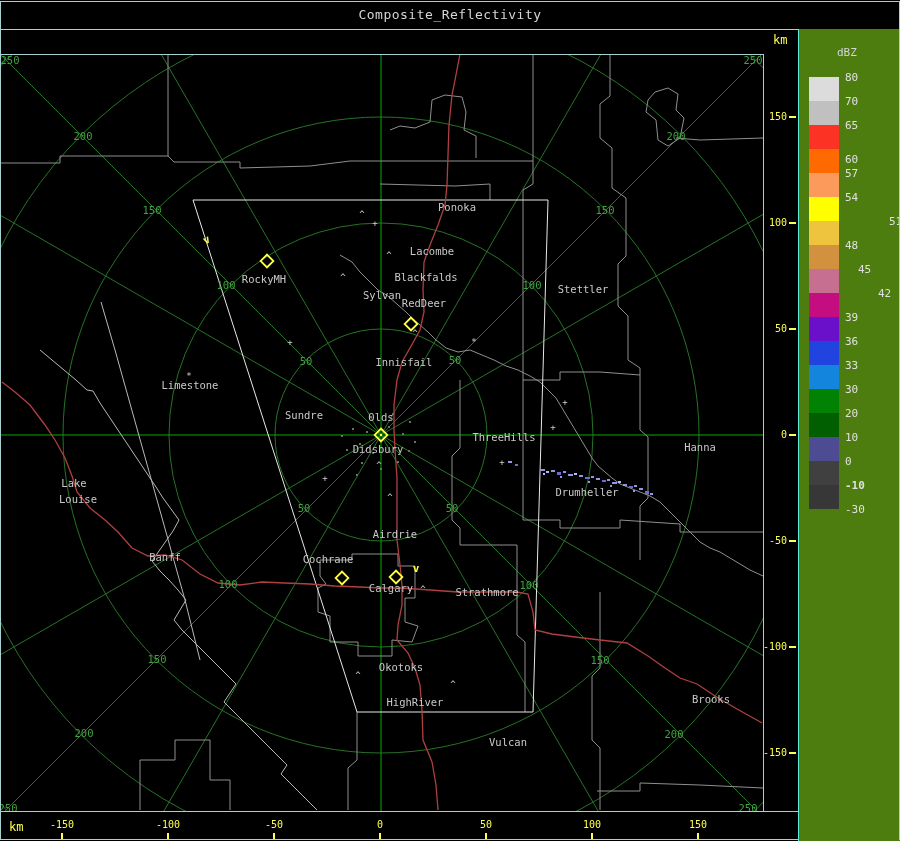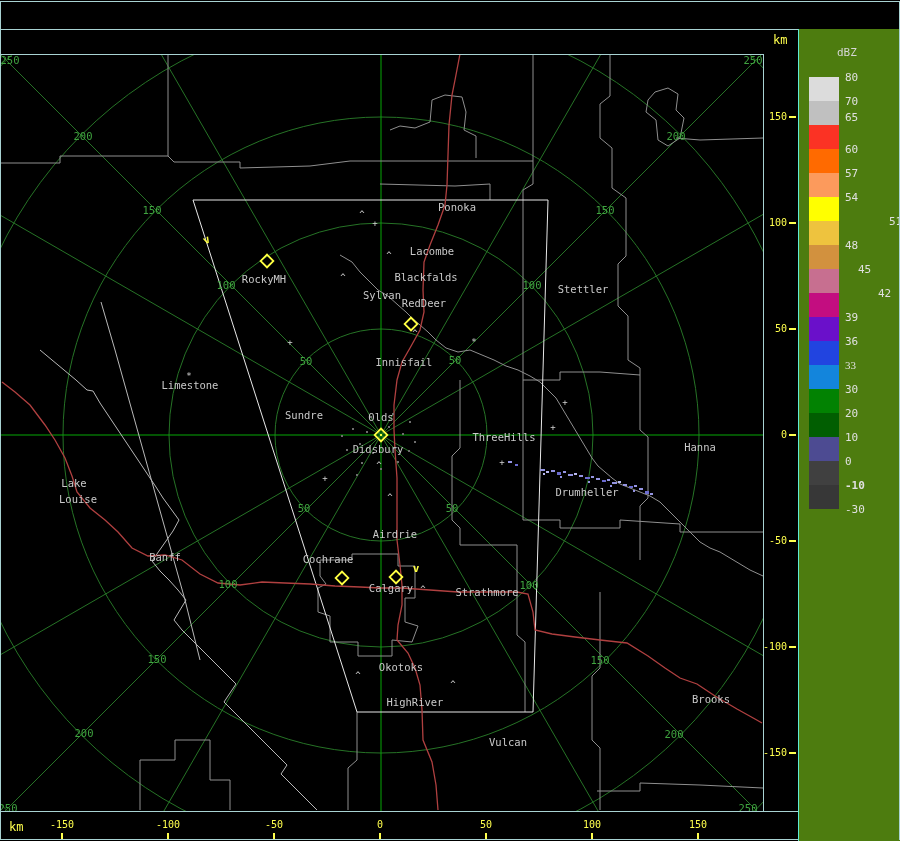--- a/index.html
+++ b/index.html
@@ -23,20 +23,23 @@
   .panel{position:absolute;left:798px;top:29px;width:102px;height:812px;background:#4d7c0f;border-left:1px solid #5eead4;}
   .dbz{position:absolute;left:38px;top:17px;color:#d6d6d6;font-size:11px;}
   .swatch{position:absolute;left:10px;width:30px;height:24px;}
   .cb-label{position:absolute;left:46px;width:46px;color:#e0e0e0;font-size:11px;}
 </style>
 </head>
 <body>
 <div class="screen">
 
   <div class="cyan-h" style="left:0;top:1px;width:900px;"></div>
+  <div class="titlebar">
+    <div class="title">Composite_Reflectivity</div>
+  </div>
   <div class="cyan-h" style="left:0;top:29px;width:900px;"></div>
   <div class="km-top">km</div>
 
   <div class="map">
     <svg id="mapsvg" width="763" height="758" viewBox="0 54 763 758" xmlns="http://www.w3.org/2000/svg">
         <defs>
           <clipPath id="mapclip">
             <rect x="0" y="54" width="763" height="758"></rect>
           </clipPath>
         </defs>
@@ -244,41 +247,41 @@
     </div>
   <div class="cyan-h" style="left:0;top:839px;width:900px;"></div>
 
   <div class="panel" id="panel">
     <div class="dbz">dBZ</div>
   <div class="swatch" style="top: 48px; background: rgb(220, 220, 220);"></div>
       <div class="cb-label" style="top: 42px;">80</div>
       <div class="swatch" style="top: 72px; background: rgb(192, 192, 192);"></div>
       <div class="cb-label" style="top: 66px;">70</div>
       <div class="swatch" style="top: 96px; background: rgb(251, 50, 36);"></div>
-      <div class="cb-label" style="top: 82px;">65</div>
+      <div class="cb-label" style="top: 90px;">65</div>
       <div class="swatch" style="top: 120px; background: rgb(255, 106, 0);"></div>
-      <div class="cb-label" style="top: 114px;">60</div>
+      <div class="cb-label" style="top: 124px;">60</div>
       <div class="swatch" style="top: 144px; background: rgb(252, 154, 92);"></div>
       <div class="cb-label" style="top: 138px;">57</div>
       <div class="swatch" style="top: 168px; background: rgb(255, 255, 0);"></div>
       <div class="cb-label" style="top: 162px;">54</div>
       <div class="swatch" style="top: 192px; background: rgb(238, 195, 62);"></div>
       <div class="cb-label" style="top: 186px; margin-left: 44px;">51</div>
       <div class="swatch" style="top: 216px; background: rgb(210, 145, 62);"></div>
       <div class="cb-label" style="top: 210px;">48</div>
       <div class="swatch" style="top: 240px; background: rgb(199, 111, 144);"></div>
       <div class="cb-label" style="top: 234px; margin-left: 13px;">45</div>
       <div class="swatch" style="top: 264px; background: rgb(195, 13, 128);"></div>
       <div class="cb-label" style="top: 258px; margin-left: 33px;">42</div>
       <div class="swatch" style="top: 288px; background: rgb(106, 16, 202);"></div>
       <div class="cb-label" style="top: 282px;">39</div>
       <div class="swatch" style="top: 312px; background: rgb(33, 68, 224);"></div>
       <div class="cb-label" style="top: 306px;">36</div>
       <div class="swatch" style="top: 336px; background: rgb(19, 133, 220);"></div>
-      <div class="cb-label" style="top: 330px; font-family: Liberation Serif, serif;">33</div>
+      <div class="cb-label" style="top: 330px;">33</div>
       <div class="swatch" style="top: 360px; background: rgb(2, 130, 2);"></div>
       <div class="cb-label" style="top: 354px;">30</div>
       <div class="swatch" style="top: 384px; background: rgb(1, 94, 1);"></div>
       <div class="cb-label" style="top: 378px;">20</div>
       <div class="swatch" style="top: 408px; background: rgb(77, 75, 146);"></div>
       <div class="cb-label" style="top: 402px;">10</div>
       <div class="swatch" style="top: 432px; background: rgb(64, 64, 64);"></div>
       <div class="cb-label" style="top: 426px;">0</div>
       <div class="swatch" style="top: 456px; background: rgb(55, 55, 55);"></div>
       <div class="cb-label" style="top: 450px; font-weight: bold;">-10</div>

